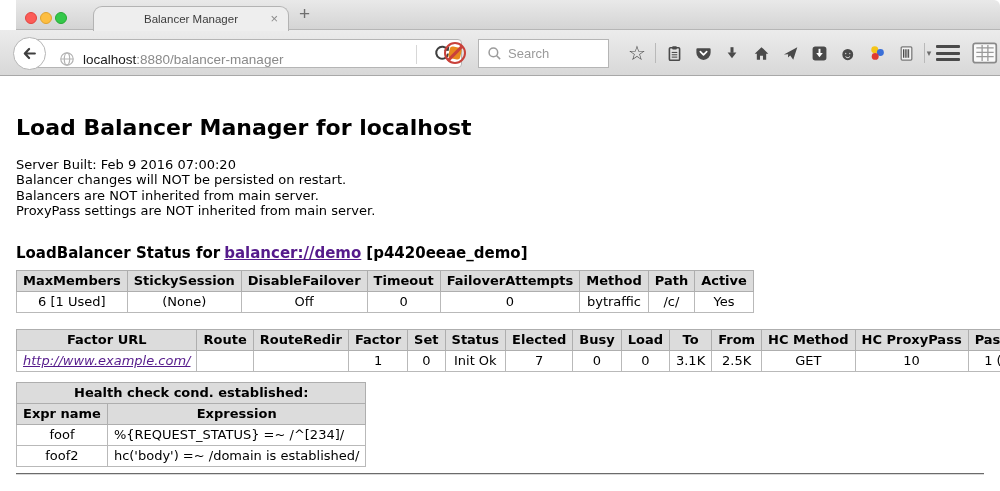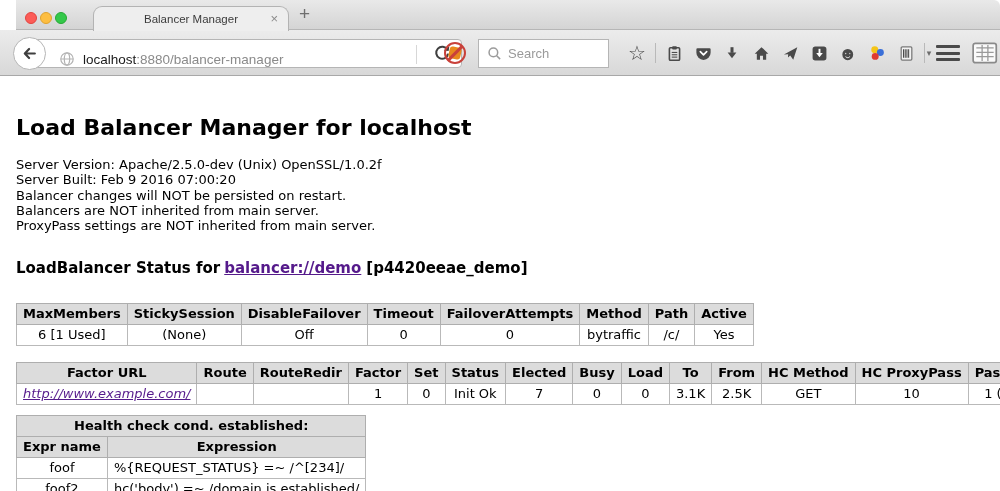--- a/index.html
+++ b/index.html
@@ -94,21 +94,21 @@
   h3.status-heading a { color:#551a8b; text-decoration:underline; margin:0 4px; }
   h3.status-heading .suffix { margin-left:1px; }
 
   table { border-collapse:collapse; font-size:13px; margin-top:0; }
   th, td { border:1px solid #b9b9b9; padding:2px 6px; text-align:center; line-height:16px; white-space:nowrap; }
   th { background:#dcdcdc; font-weight:bold; border-color:#aeaeae; }
   table { border:1px solid #8f8f8f; }
   td.cell-left { text-align:left; }
   td a { color:#551a8b; text-decoration:underline;font-style:italic; }
 
-  .balancer-table { margin-top:26px; width:615px; }
+  .balancer-table { margin-top:8px; width:615px; }
   .worker-table { margin-top:16px; width:962px; }
   .health-table { margin-top:10px; width:312px; }
 
   hr.bottom-rule { margin-top:6px; border:none; height:2px; background:#6b6b6b; border-bottom:1px solid #d9d9d9; }
 
   svg { display:block; }
 </style>
 </head>
 <body>
 
@@ -255,21 +255,20 @@
             <line x1="11" y1="2" x2="11" y2="13"></line>
           </g>
         </svg>
     </span>
   </div>
 
   <div class="content">
     <h1 class="page-title">Load Balancer Manager for localhost</h1>
 
     <div class="info">
-      <div>Server Version: Apache/2.5.0-dev (Unix) OpenSSL/1.0.2f</div>
       <div>Server Built: Feb 9 2016 07:00:20</div>
       <div>Balancer changes will NOT be persisted on restart.</div>
       <div>Balancers are NOT inherited from main server.</div>
       <div>ProxyPass settings are NOT inherited from main server.</div>
     </div>
 
     <h3 class="status-heading"><span>LoadBalancer Status for</span><a href="#">balancer://demo</a><span class="suffix">[p4420eeae_demo]</span></h3>
 
     <table class="balancer-table">
       <tbody>

